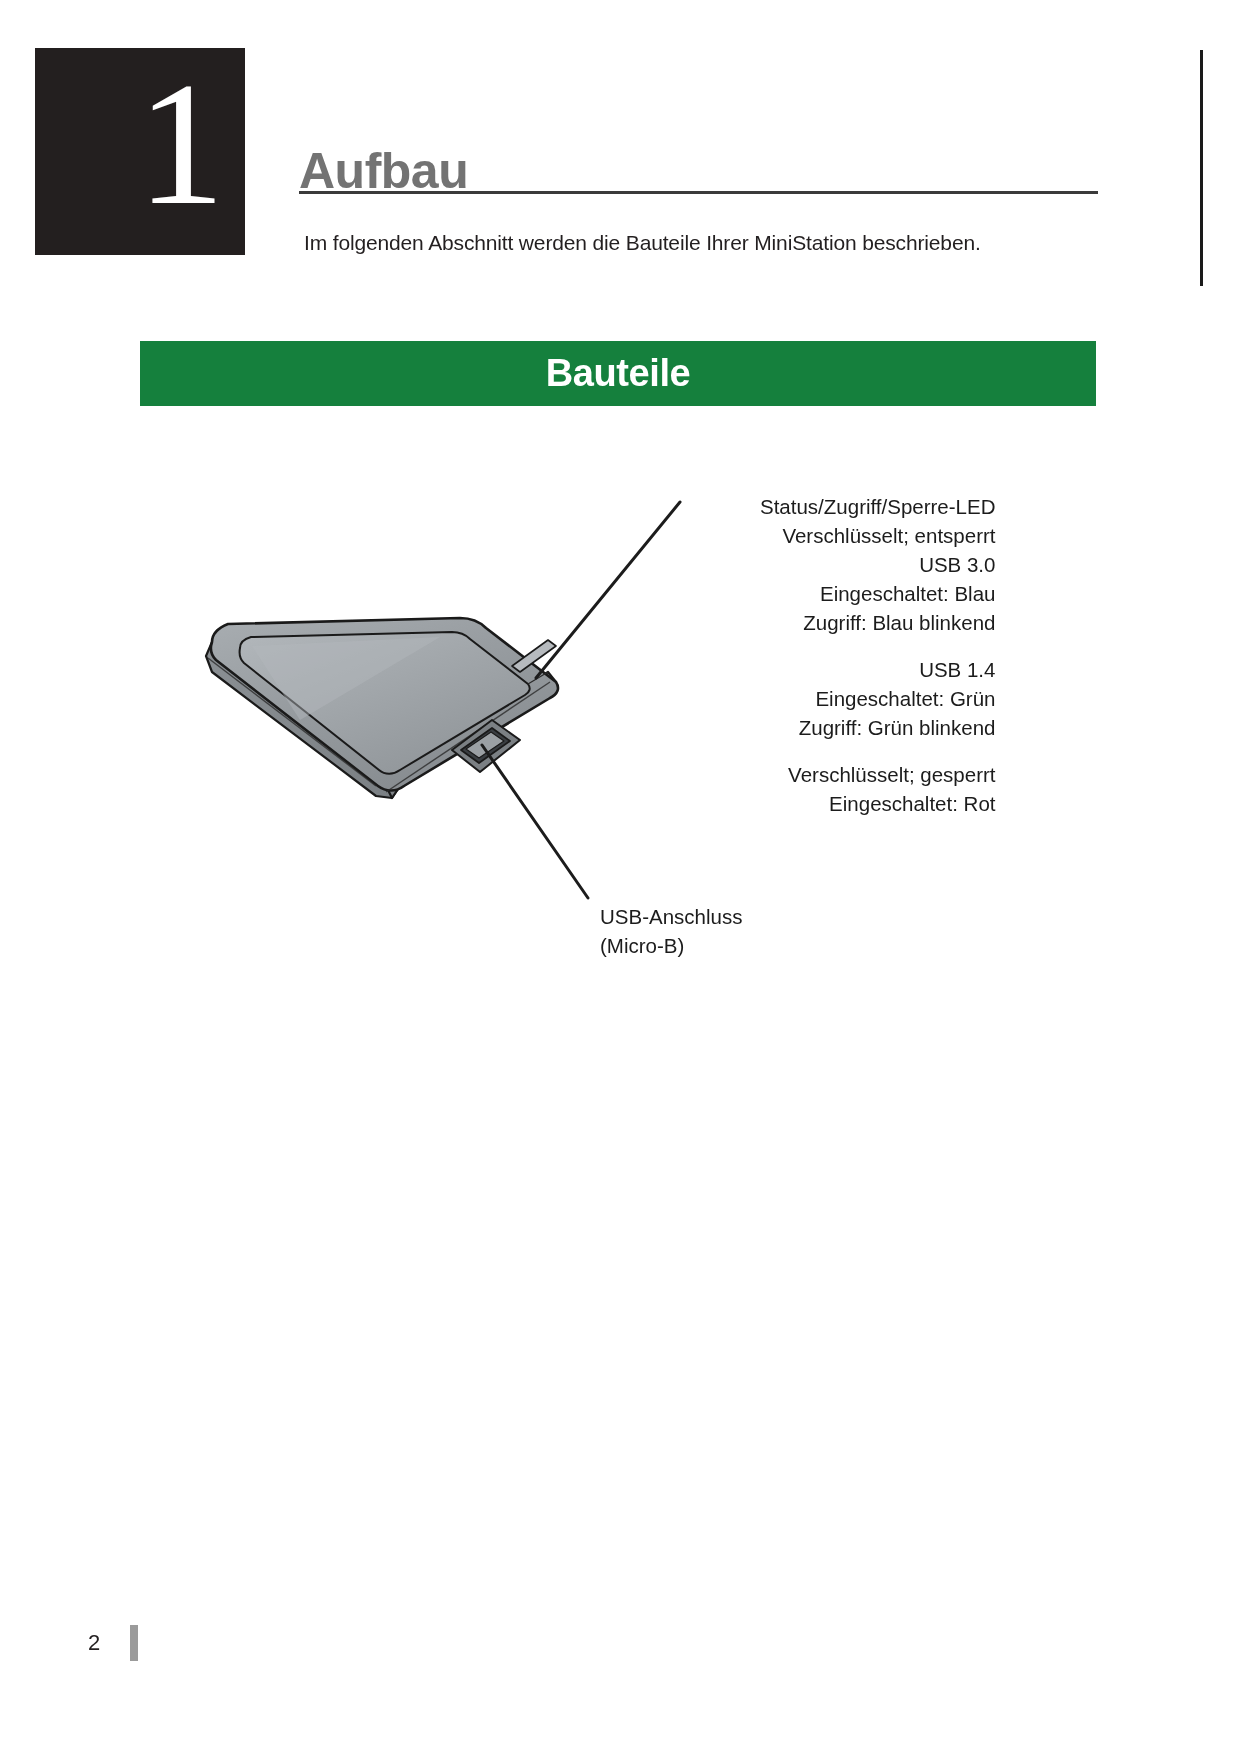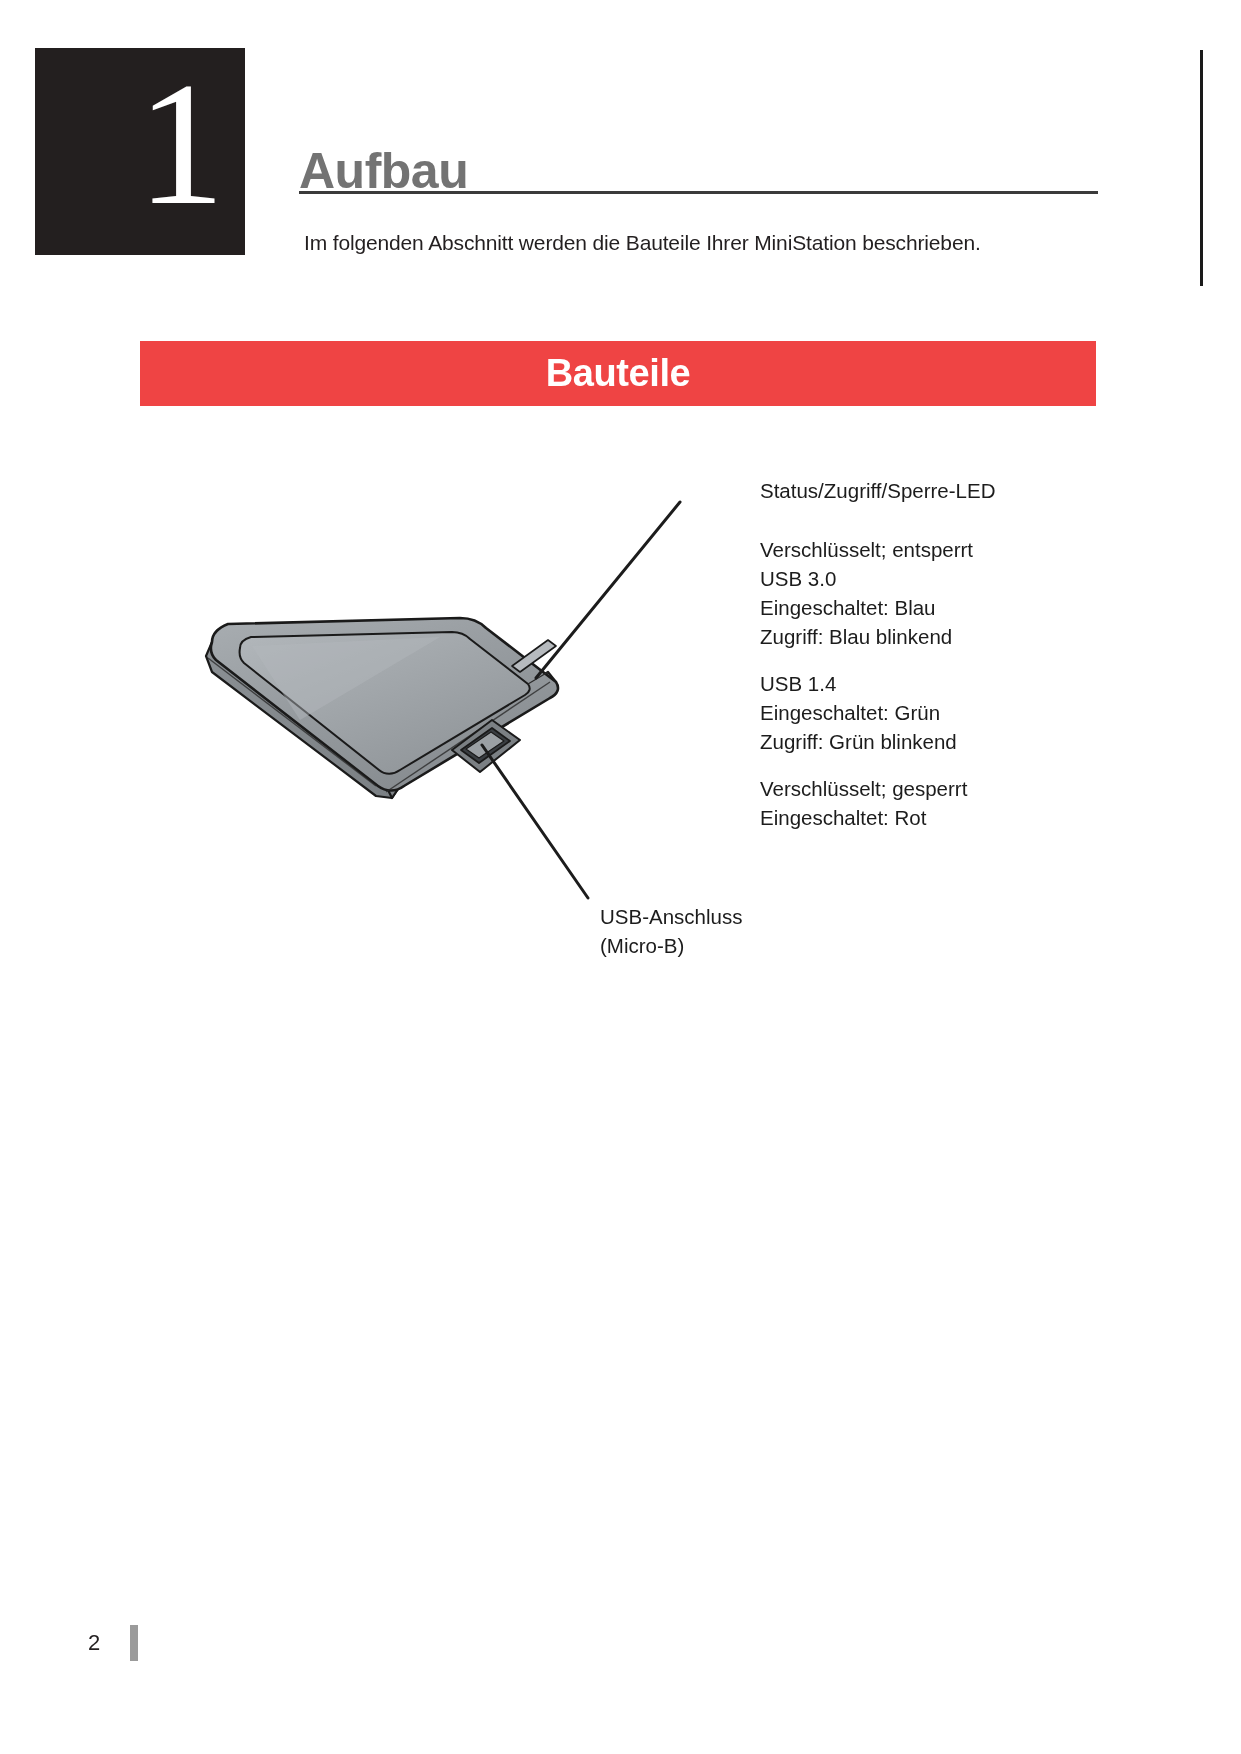--- a/index.html
+++ b/index.html
@@ -76,21 +76,21 @@
     background: #1a1a1a;
   }
 
   
   .section-banner {
     position: absolute;
     left: 140px;
     top: 341px;
     width: 956px;
     height: 65px;
-    background: #ef4444;
+    background: #15803d;
     display: flex;
     align-items: center;
     justify-content: center;
   }
   .section-banner-label {
     color: #ffffff;
     font-size: 38px;
     font-weight: 700;
     letter-spacing: -0.4px;
   }
@@ -110,29 +110,30 @@
   
   .callout {
     position: absolute;
     font-size: 20.5px;
     color: #1c1c1c;
     line-height: 1.0;
     white-space: nowrap;
   }
   .callout-led {
     left: 760px;
-    top: 476px;
+    top: 492px;
+    text-align: right;
   }
   .callout-led .line {
     margin: 0;
     padding: 0;
     line-height: 29px;
   }
   .callout-led .gap-before {
-    margin-top: 30px;
+    margin-top: 0;
   }
   .callout-led .gap-before-lg {
     margin-top: 18px;
   }
   .ind-1 { padding-left: 0; }
   .ind-2 { padding-left: 22px; }
   .ind-3 { padding-left: 46px; }
 
   .callout-usb {
     left: 600px;

